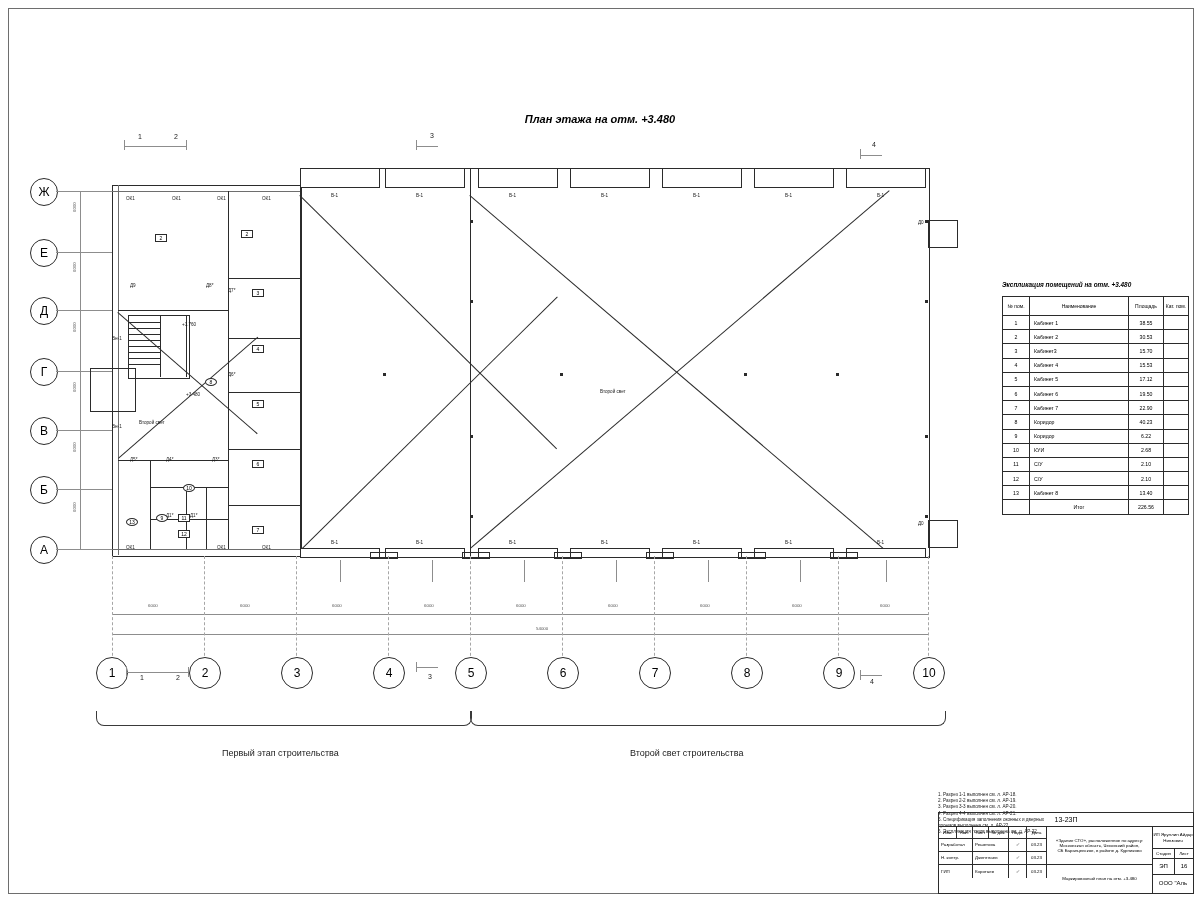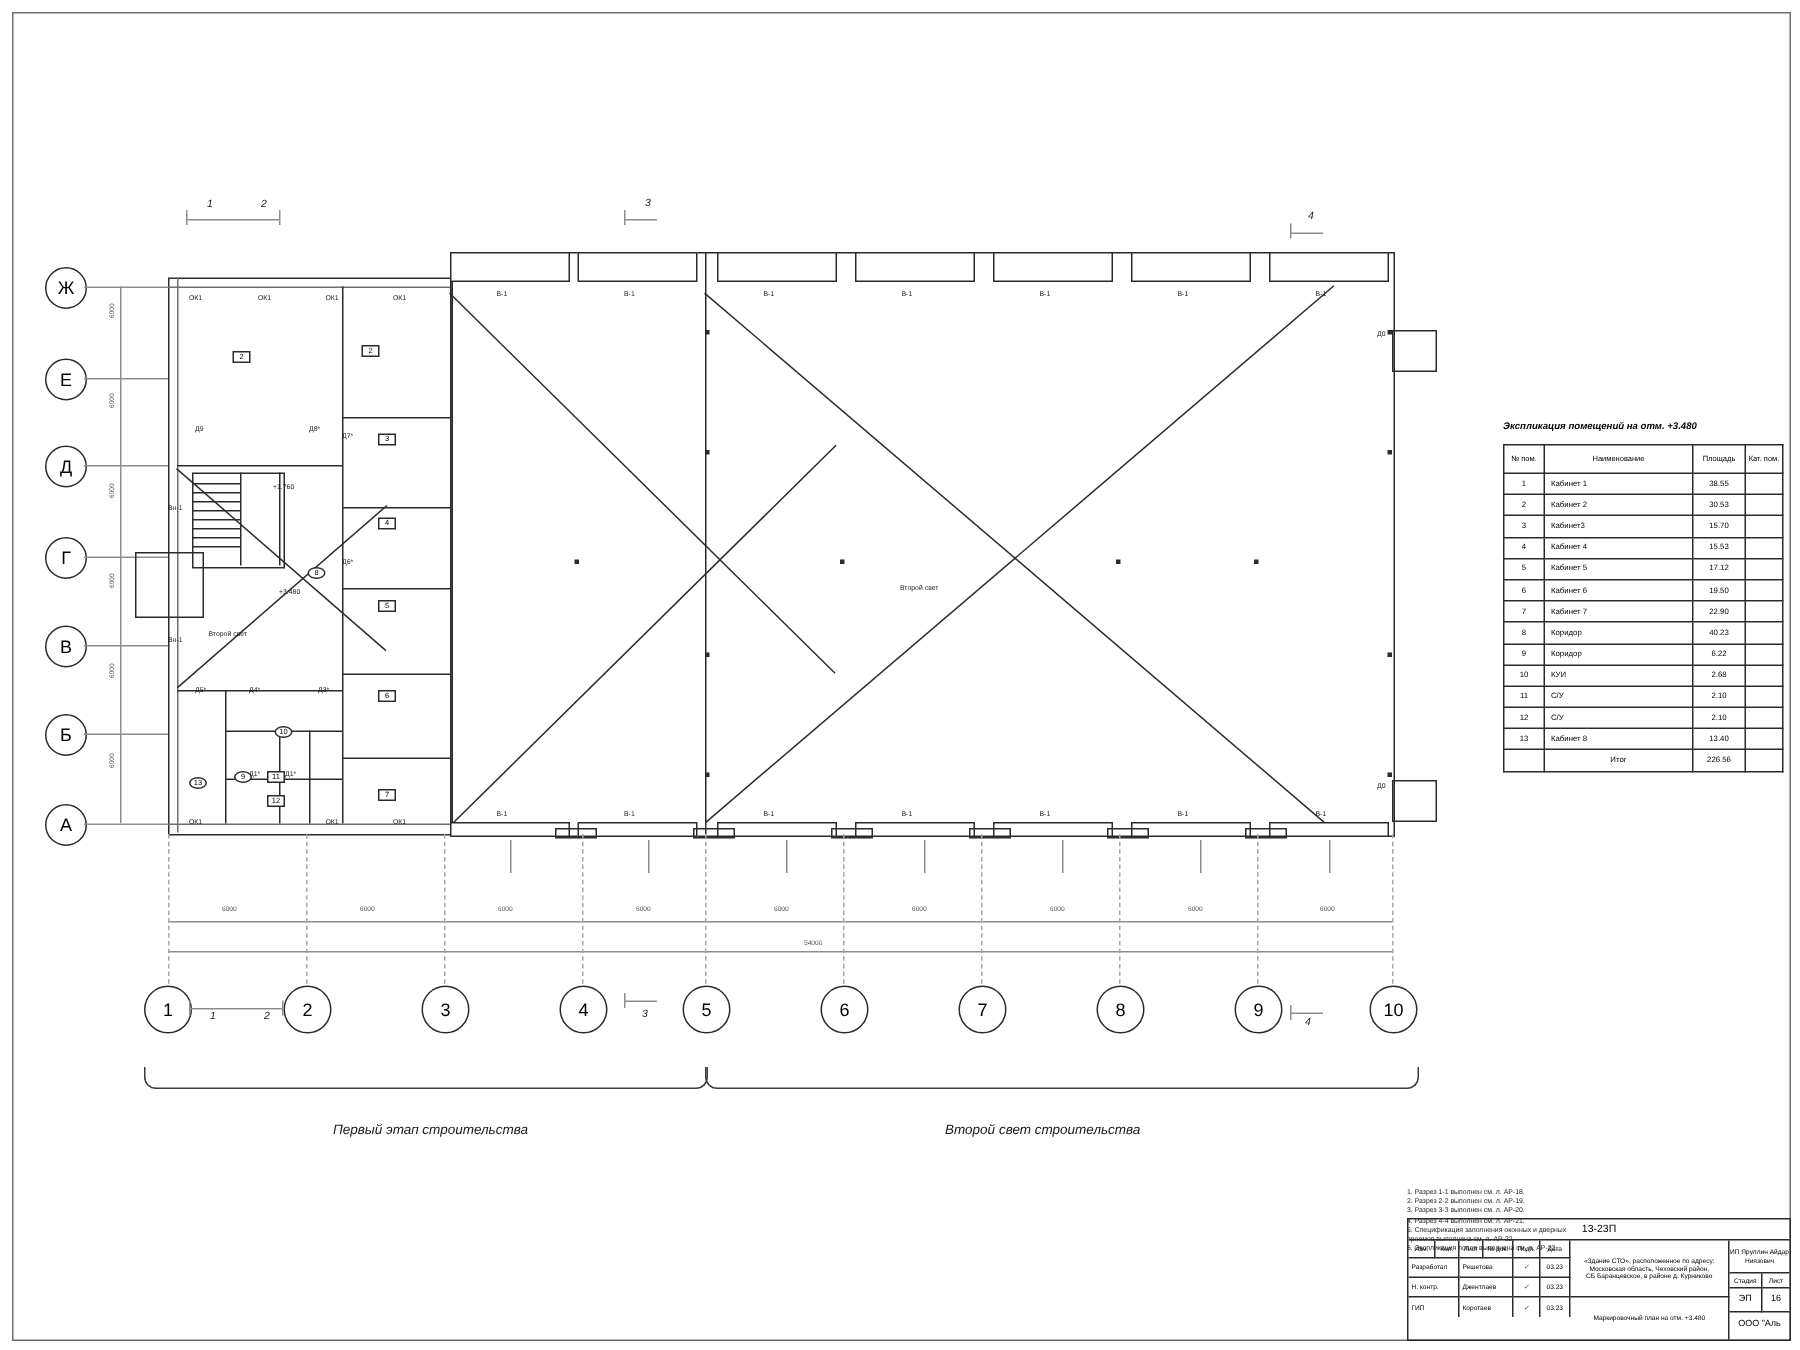--- a/index.html
+++ b/index.html
@@ -25,21 +25,21 @@
     position:absolute;border:1px solid #2b2b2b;border-radius:50%;
     display:flex;align-items:center;justify-content:center;
     font-size:12px;background:#fff;
   }
   .sqnum{
     position:absolute;border:1px solid #2b2b2b;background:#fff;
     font-size:5px;line-height:6px;text-align:center;
     width:10px;
   }
   .lbl{position:absolute;font-size:4.6px;color:#1a1a1a;white-space:nowrap;}
-  .lbl7{position:absolute;font-size:7px;color:#1a1a1a;white-space:nowrap;font-style:italic;}
+  .lbl7{position:absolute;font-size:7px;color:#1a1a1a;white-space:nowrap;}
   .dimtxt{position:absolute;font-size:4.4px;color:#555;white-space:nowrap;}
 
   
   #plan{position:absolute;left:0;top:0;width:1200px;height:900px;}
 
   
   .rect{position:absolute;border:1px solid #2b2b2b;}
 
   
   .xline{position:absolute;transform-origin:0 0;background:#2b2b2b;height:1px;}
@@ -67,20 +67,21 @@
   .stamp .nb-b{border-bottom:none;}
   .stamp .big{font-size:6px;}
   .sig{font-family:"Liberation Serif",serif;font-style:italic;font-size:7px;color:#222;}
 </style>
 </head>
 <body>
 
 <div class="sheet">
   <div class="frame"></div>
 
+  <div class="title">План этажа на отм. +3.480</div>
 
   <div id="plan">
 
     <div class="circ" style="left:30px;top:178px;width:26px;height:26px;">
         <span>Ж</span>
       </div>
     <div class="circ" style="left:30px;top:239px;width:26px;height:26px;">
         <span>Е</span>
       </div>
     <div class="circ" style="left:30px;top:297px;width:26px;height:26px;">

